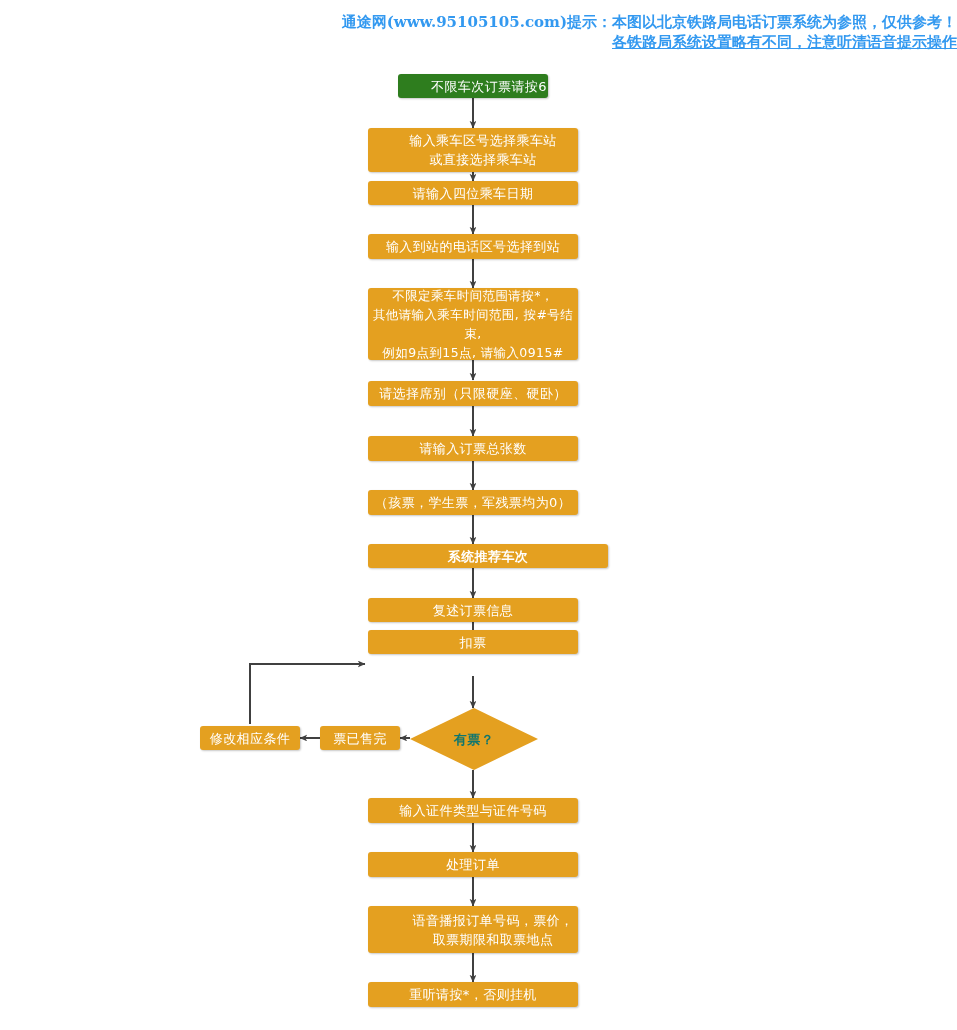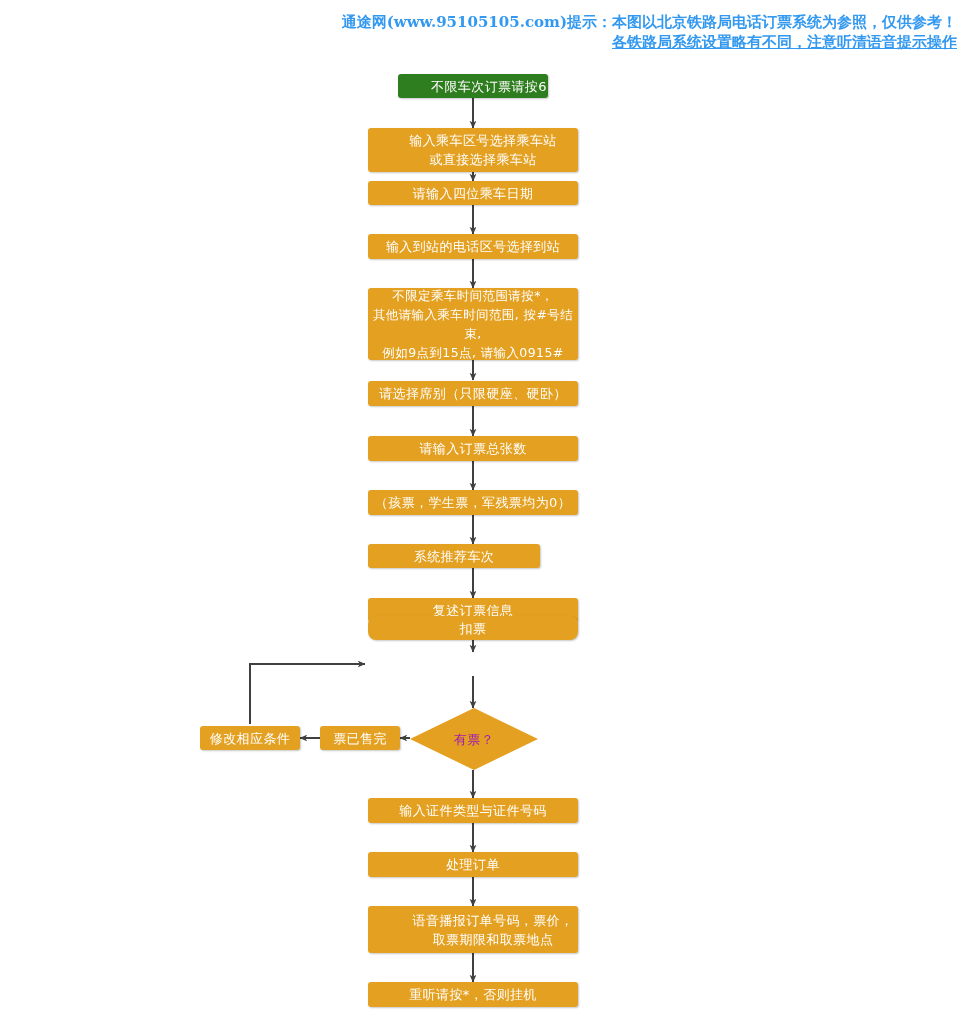--- a/index.html
+++ b/index.html
@@ -85,22 +85,23 @@
   .node.decision .dia-shape {
     position: absolute;
     left: 0; top: 0;
     width: 100%;
     height: 100%;
   }
   .node.decision .dia-label {
     position: relative;
     z-index: 2;
     font-size: 13px;
-    color: #a21caf;
+    color: #0f766e;
     letter-spacing: 0.5px;
+    font-weight: bold;
   }
 </style>
 </head>
 <body>
 
 <div id="header-note">
   <span class="hl-1">通途网(www.95105105.com)提示：本图以北京铁路局电话订票系统为参照，仅供参考！</span>
   <span class="hl-2">各铁路局系统设置略有不同，注意听清语音提示操作</span>
 </div>
 
@@ -164,25 +165,25 @@
   <div class="node proc small" style="left:368px; top:288px; width:210px; height:72px;">不限定乘车时间范围请按*，
 其他请输入乘车时间范围, 按#号结束,
 例如9点到15点, 请输入0915#</div>
 
   <div class="node proc" style="left:368px; top:381px; width:210px; height:25px;">请选择席别（只限硬座、硬卧）</div>
 
   <div class="node proc" style="left:368px; top:436px; width:210px; height:25px;">请输入订票总张数</div>
 
   <div class="node proc" style="left:368px; top:490px; width:210px; height:25px;">（孩票，学生票，军残票均为0）</div>
 
-  <div class="node proc" style="left:368px; top:544px; width:172px; height:24px;">系统推荐车次</div>
+  <div class="node proc" style="left:368px; top:544px; width:240px; height:24px;font-weight:bold;">系统推荐车次</div>
 
   <div class="node proc" style="left:368px; top:598px; width:210px; height:24px;">复述订票信息</div>
 
-  <div class="node proc" style="left:368px; top:616px; width:210px; height:24px;border-radius:8px;">扣票</div>
+  <div class="node proc" style="left:368px; top:630px; width:210px; height:24px;">扣票</div>
 
   <div class="node decision" style="left:410px; top:708px; width:128px; height:62px;">
     <svg class="dia-shape" viewBox="0 0 128 62" preserveAspectRatio="none" xmlns="http://www.w3.org/2000/svg">
       <polygon points="64,0 128,31 64,62 0,31" fill="#E4A020"></polygon>
     </svg>
     <span class="dia-label">有票？</span>
   </div>
 
   <div class="node proc" style="left:320px; top:726px; width:80px; height:24px;">票已售完</div>
 

